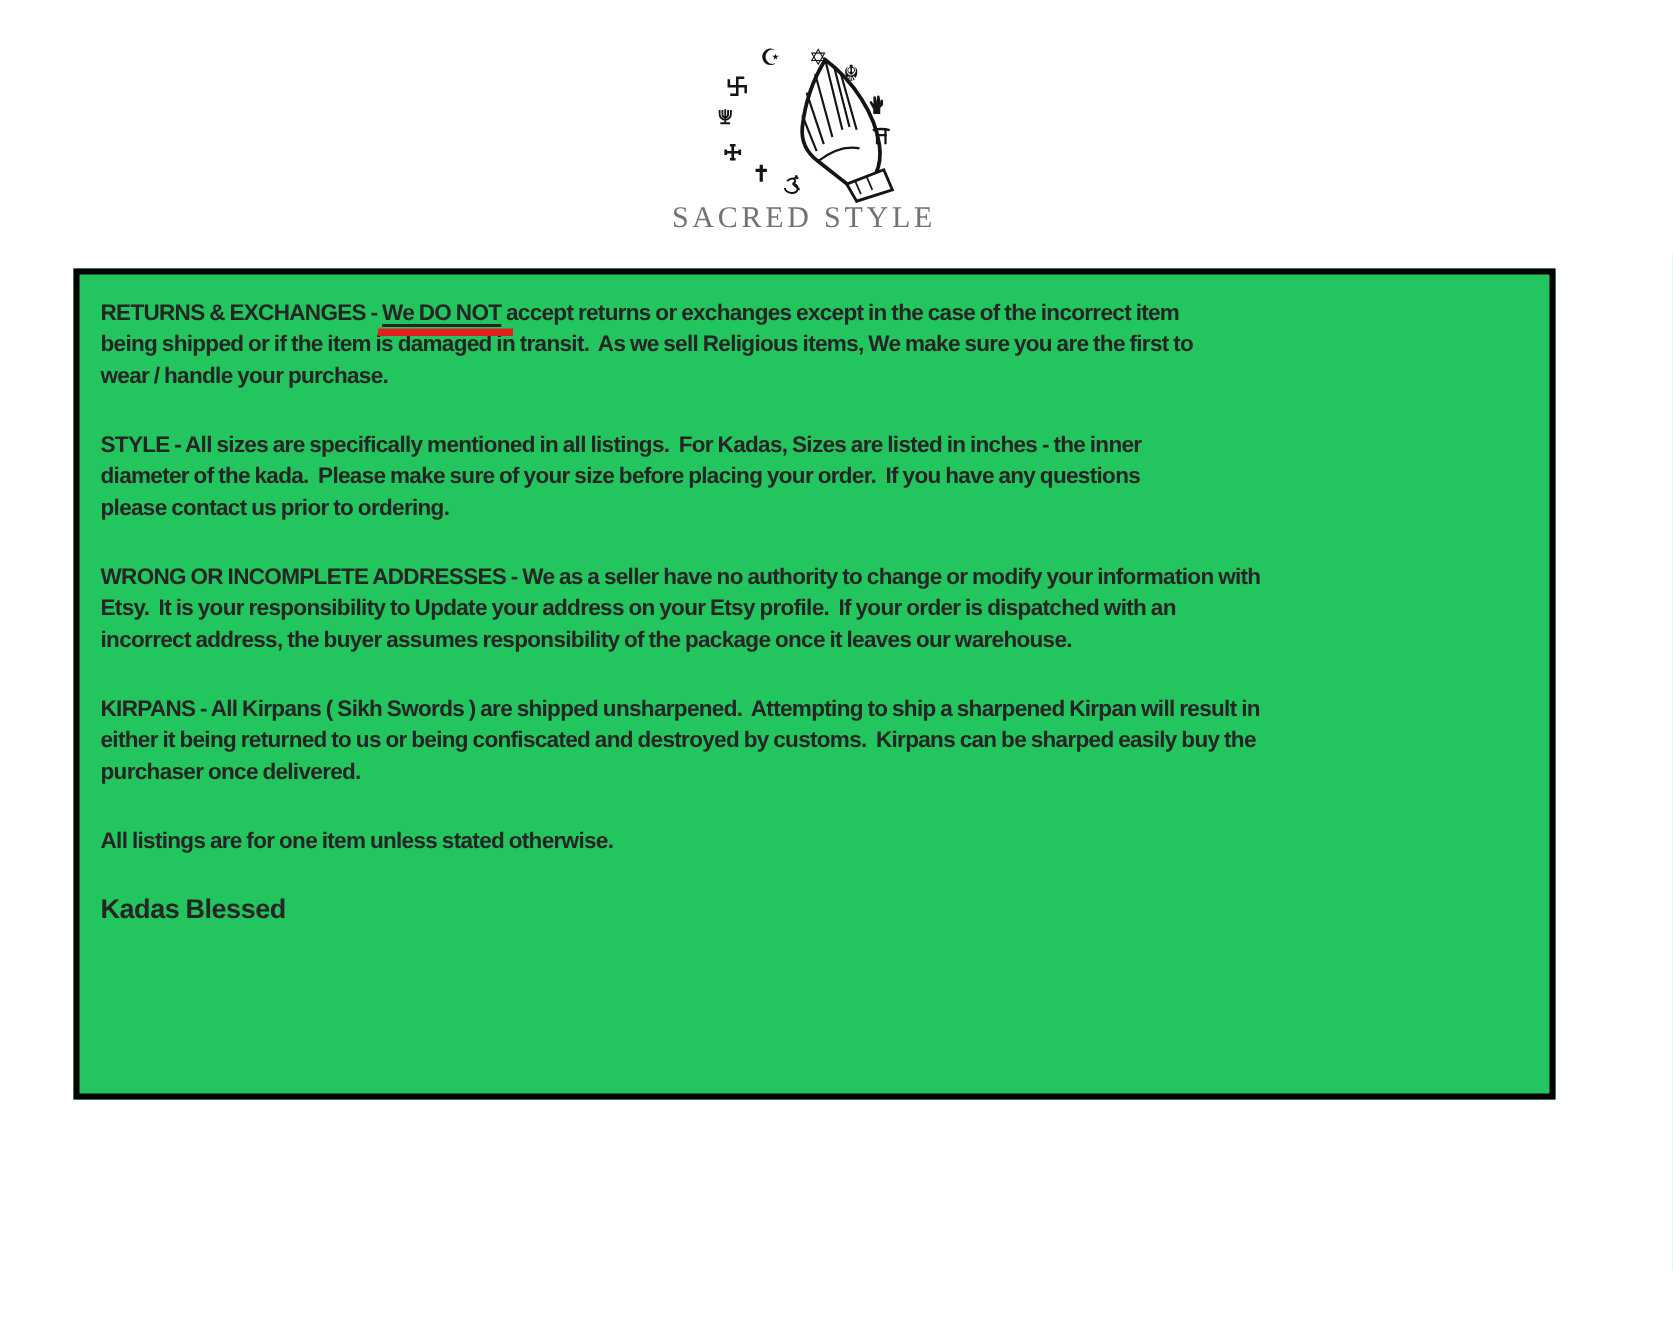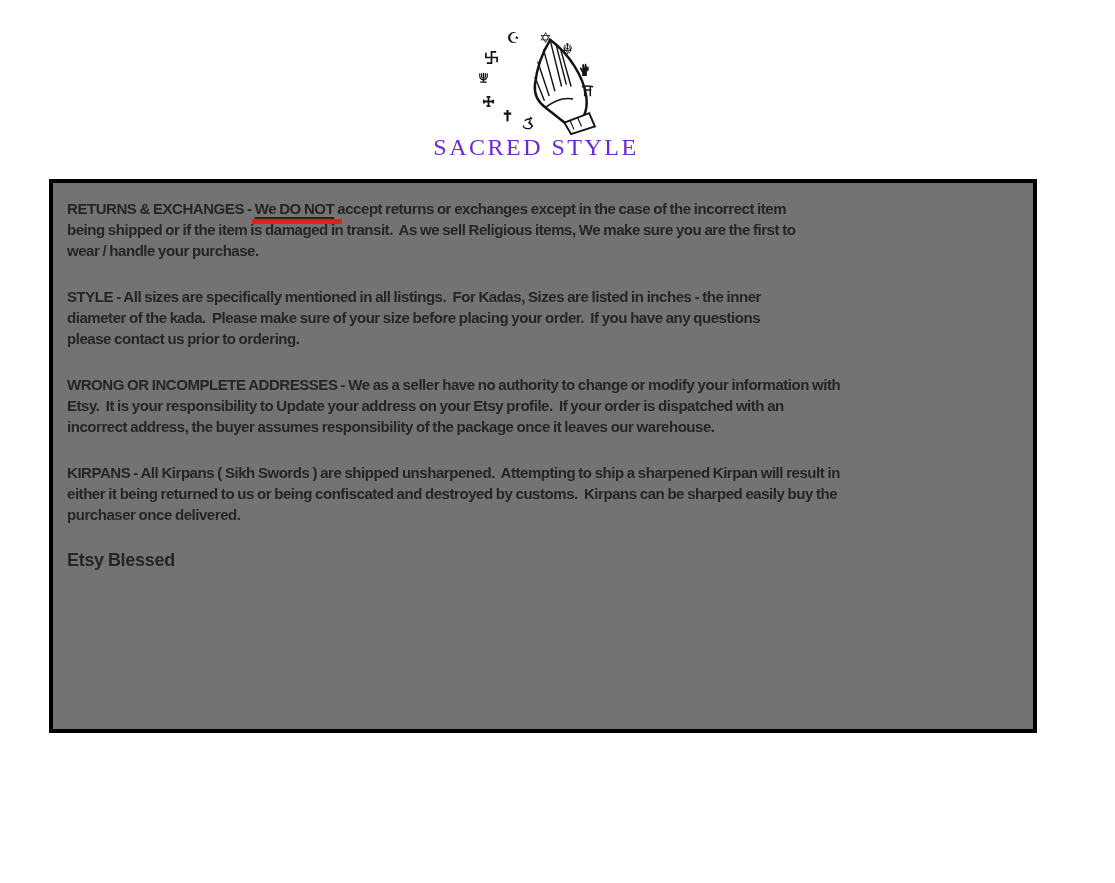--- a/index.html
+++ b/index.html
@@ -30,27 +30,27 @@
   .s-hamsa{left:114px;top:36px;}
   .s-torii{left:117px;top:57px;}
   .s-menorah{left:13px;top:44px;}
   .s-crosslet{left:18px;top:68px;}
   .s-cross{left:37px;top:82px;}
   .s-om{left:57px;top:90px;}
 
   .brand{
     position:absolute;top:134px;left:0;width:1072px;text-align:center;
     font-family:"Liberation Serif","DejaVu Serif",serif;
-    font-size:24px;letter-spacing:2.5px;color:#6d28d9;white-space:nowrap;
+    font-size:20px;letter-spacing:2.5px;color:#737373;white-space:nowrap;
   }
 
   
   .policy-box{
     position:absolute;left:49px;top:179px;width:988px;height:554px;
-    box-sizing:border-box;border:4px solid #000;background:#737373;
+    box-sizing:border-box;border:4px solid #000;background:#22c55e;
     padding:15px 14px 0 14px;
   }
   .policy-box p{
     margin:0 0 25px 0;
     font-size:15px;line-height:21px;font-weight:bold;color:var(--text);
     letter-spacing:-0.45px;word-spacing:-0.6px;white-space:pre-wrap;
   }
   .hl{
     position:relative;
     text-decoration:underline;
@@ -143,17 +143,18 @@
 
 
     <p><span>WRONG OR INCOMPLETE ADDRESSES</span><span> - We as a seller have no authority to change or modify your information with
 Etsy.  It is your responsibility to Update your address on your Etsy profile.  If your order is dispatched with an
 incorrect address, the buyer assumes responsibility of the package once it leaves our warehouse.</span></p>
 
     <p><span>KIRPANS</span><span> - All Kirpans ( Sikh Swords ) are shipped unsharpened.  Attempting to ship a sharpened Kirpan will result in
 either it being returned to us or being confiscated and destroyed by customs.  Kirpans can be sharped easily buy the
 purchaser once delivered.</span></p>
 
+    <p><span>All listings are for one item unless stated otherwise.</span></p>
 
-    <p class="signoff">Etsy Blessed</p>
+    <p class="signoff">Kadas Blessed</p>
 
   </div>
 </div>
 
 </body></html>

